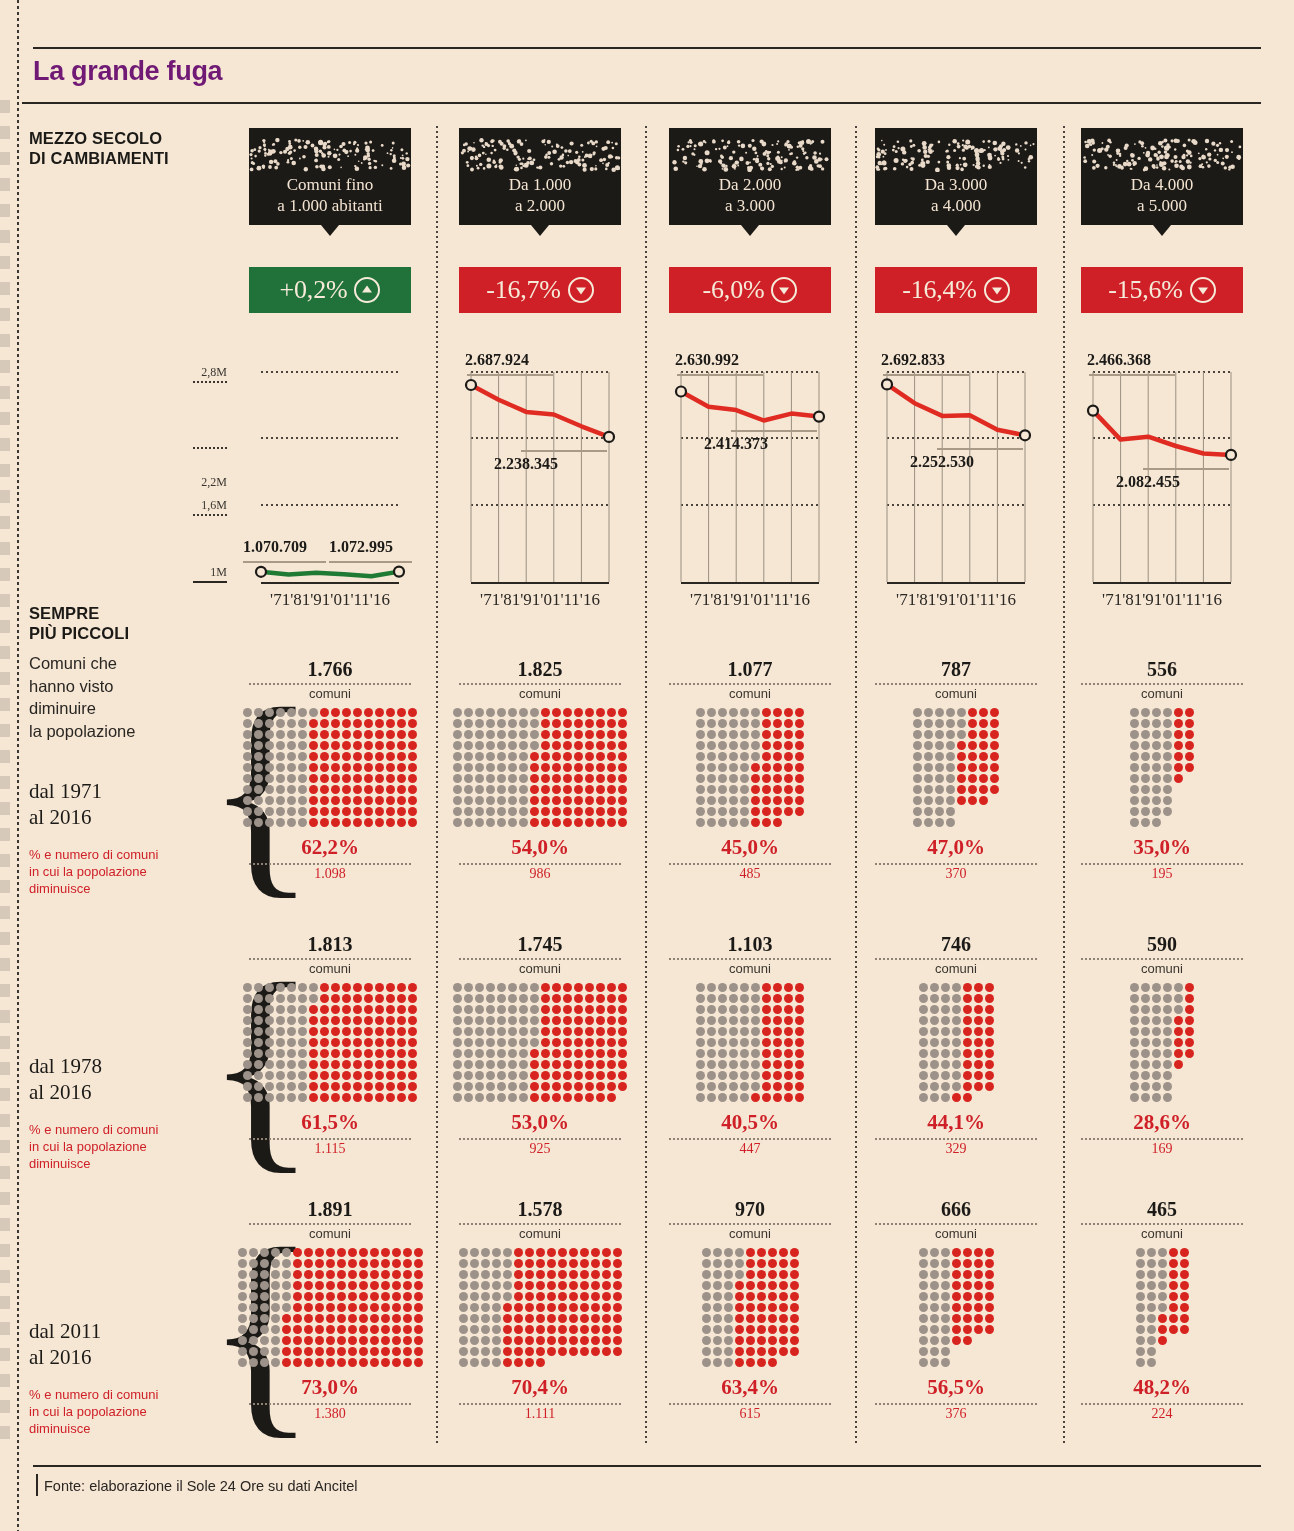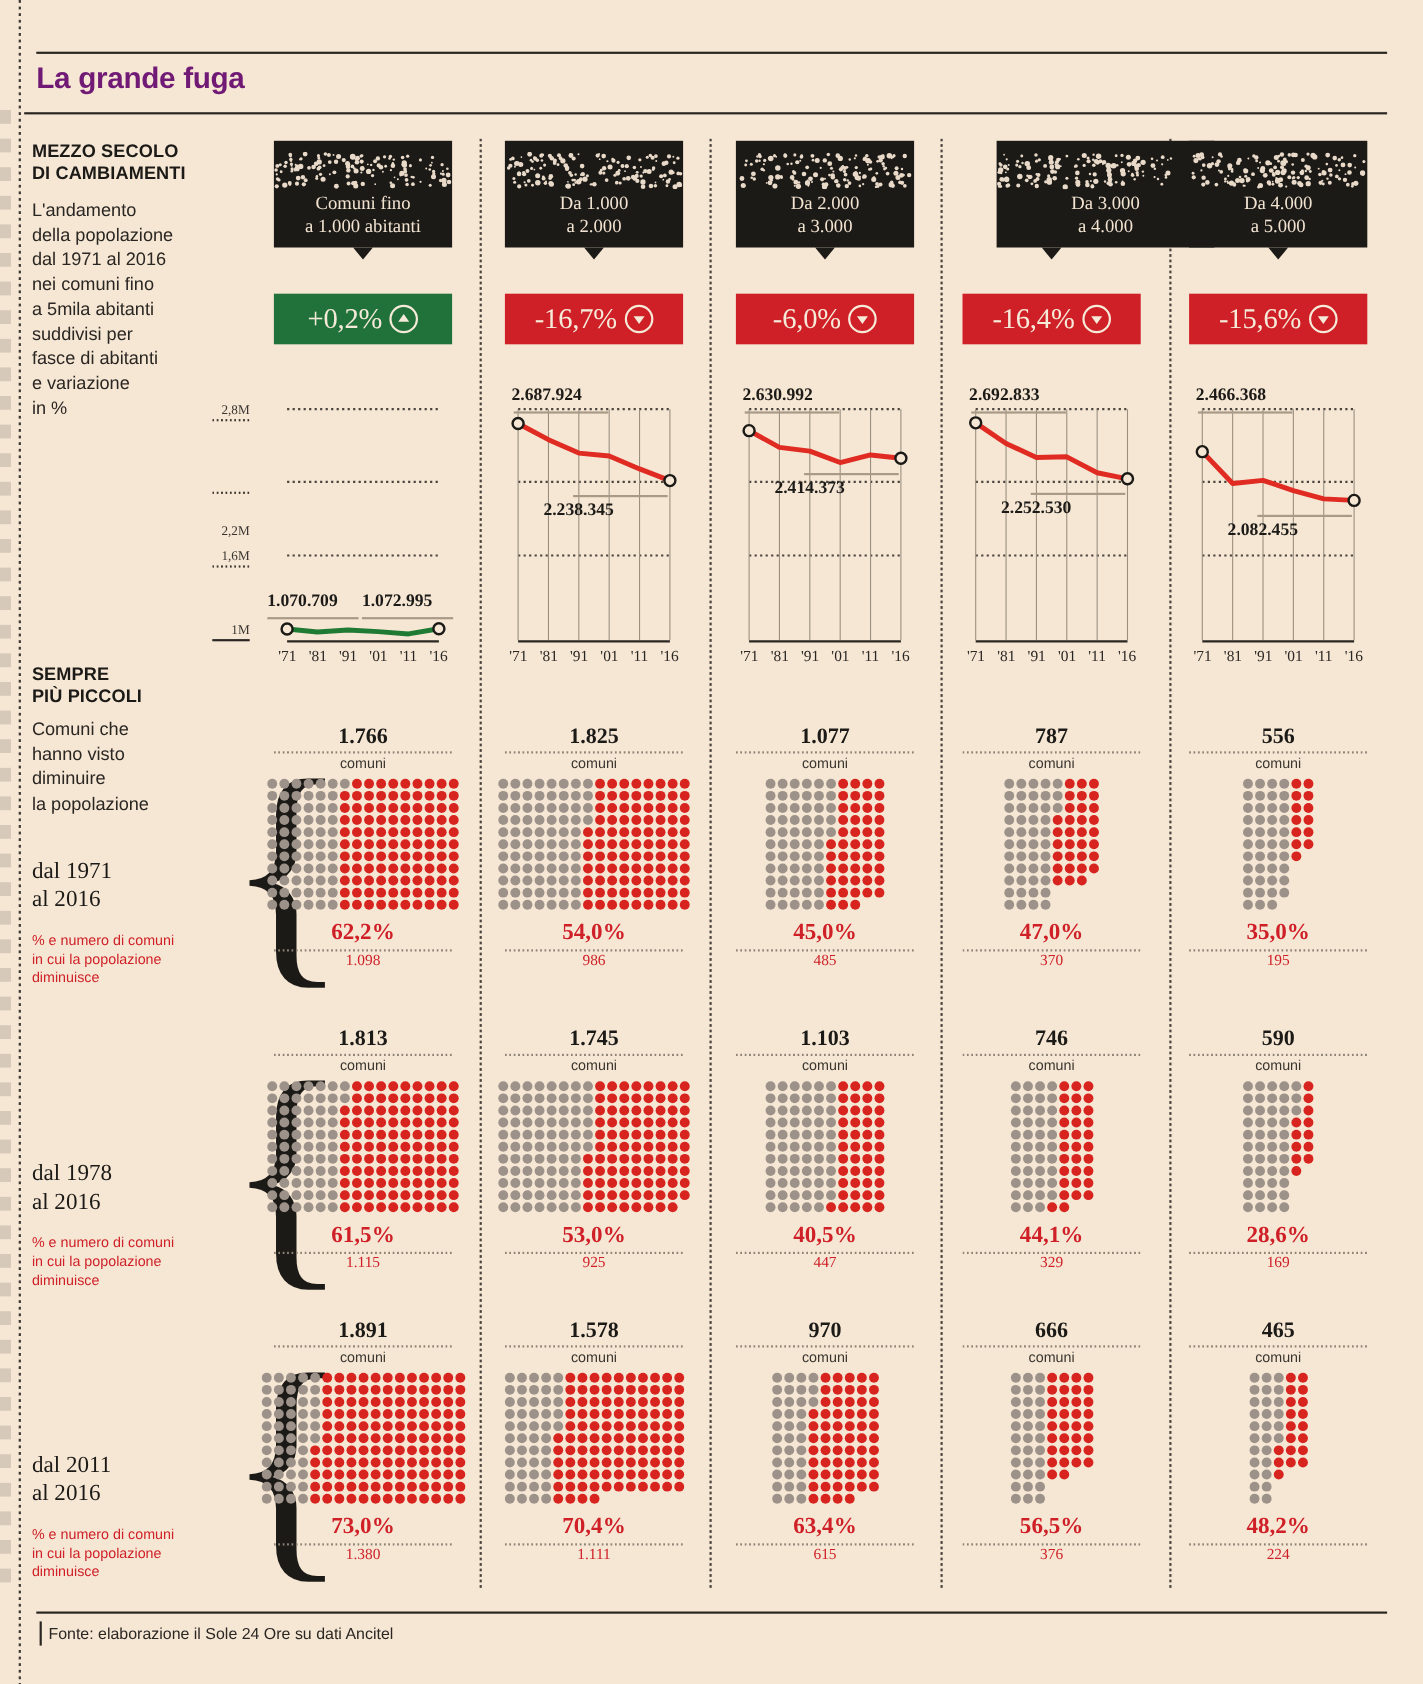--- a/index.html
+++ b/index.html
@@ -108,22 +108,22 @@
     position:absolute;text-align:right;
     font-family:"Liberation Serif", serif;font-size:12px;color:#3a352e;
   }
   .ytick{
     position:absolute;height:2px;
     background-image:linear-gradient(90deg,#3a352e 50%, rgba(0,0,0,0) 0);
     background-size:4px 2px;
   }
   .xaxis-lab{
     position:absolute;width:100%;
-    display:flex;justify-content:space-between;
-    font-family:"Liberation Serif", serif;font-size:14px;color:#2a2622;
+    display:flex;justify-content:center;
+    font-family:"Liberation Serif", serif;font-size:17px;color:#2a2622;
   }
   .annot{
     position:absolute;
     font-family:"Liberation Serif", serif;font-size:16px;font-weight:700;color:#1c1a17;
     white-space:nowrap;
   }
   .annot-bar{position:absolute;height:2px;background:#a89a86;}
 
   
   .blk-top-num{
@@ -168,29 +168,20 @@
 <div id="page">
   <div class="edge-ghost"></div>
   <div class="edge-dots"></div>
 
   <div class="rule" id="rule-top"></div>
   <div id="title">La grande fuga</div>
   <div class="rule" id="rule-title"></div>
 
   <div class="lead-h" style="top:128px;">MEZZO SECOLO</div>
   <div class="lead-h" style="top:148px;">DI CAMBIAMENTI</div>
-  <div class="lead-b" id="intro-body" style="top:180px;white-space:pre-line;">L'andamento
-della popolazione
-dal 1971 al 2016
-nei comuni fino
-a 5mila abitanti
-suddivisi per
-fasce di abitanti
-e variazione
-in %</div>
 
   <div class="lead-h" style="top:603px;">SEMPRE</div>
   <div class="lead-h" style="top:623px;">PIÙ PICCOLI</div>
   <div class="lead-b" style="top:652px;white-space:pre-line;">Comuni che
 hanno visto
 diminuire
 la popolazione</div>
 
   <div id="dynamic">
       <div class="vsep" style="left:436px;top:126px;height:1318px;"></div>
@@ -679,21 +670,21 @@
         <div class="ctxt">
           <div>Da 2.000</div>
           <div>a 3.000</div>
         </div>
       </div>
       <div class="notch" style="left:741px;top:225px;"></div>
       <div class="pill down" style="left:669px;top:267px;background:#cf2027;">
         <div class="val">-6,0%</div>
         <div class="arrow"></div>
       </div>
-      <div class="colhead" style="left:906px;top:128px;padding-left:36px;">
+      <div class="colhead" style="left:875px;top:128px;">
         <svg class="speckle" viewBox="0 0 162 34">
           <circle cx="9.2" cy="6.8" r="1.0" fill="#f3e4d2"></circle>
           <circle cx="101.5" cy="12.4" r="2.5" fill="#f3e4d2"></circle>
           <circle cx="114.5" cy="17.1" r="2.4" fill="#f3e4d2"></circle>
           <circle cx="114.0" cy="3.3" r="1.5" fill="#f3e4d2"></circle>
           <circle cx="7.8" cy="13.7" r="2.1" fill="#f3e4d2"></circle>
           <circle cx="19.7" cy="30.7" r="1.8" fill="#f3e4d2"></circle>
           <circle cx="57.5" cy="6.7" r="1.0" fill="#f3e4d2"></circle>
           <circle cx="29.2" cy="14.4" r="2.2" fill="#f3e4d2"></circle>
           <circle cx="158.5" cy="6.1" r="1.1" fill="#f3e4d2"></circle>

